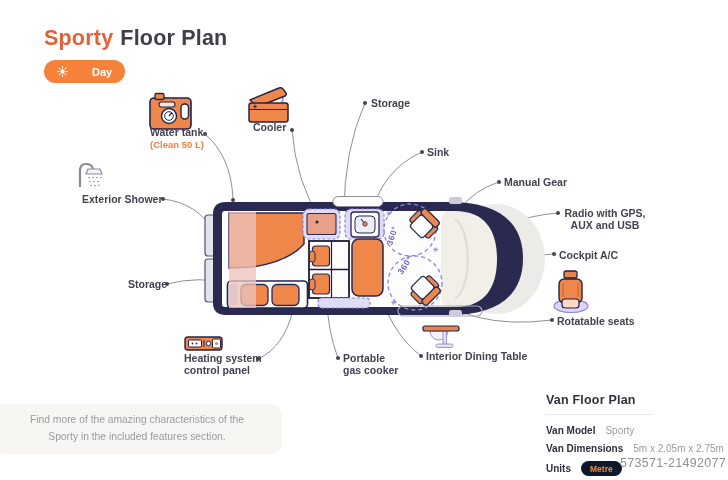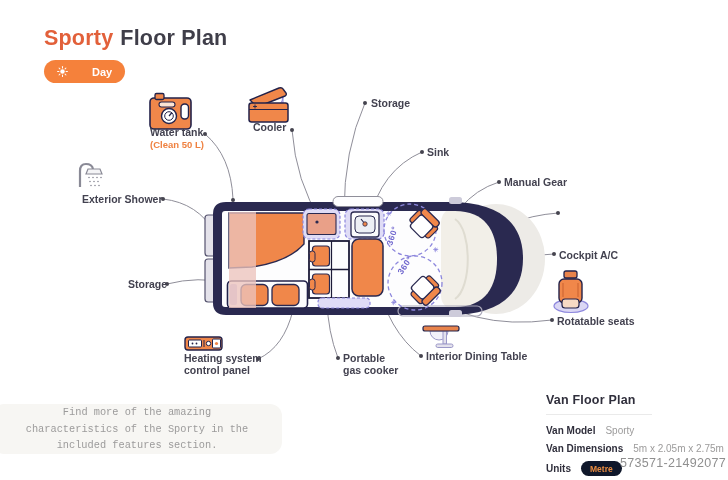--- a/index.html
+++ b/index.html
@@ -18,21 +18,21 @@
   .info{position:absolute;left:546px;top:393px;width:176px;}
   .info h2{margin:0 0 7px;font-size:12.5px;color:#302F3C;letter-spacing:.2px;font-weight:700;}
   .info .rule{height:1px;background:#EAEAEA;width:106px;margin-bottom:10px;}
   .irow{display:flex;align-items:center;margin-bottom:7px;font-size:10px;white-space:nowrap;}
   .irow .k{font-weight:700;color:#302F3C;margin-right:10px;}
   .irow .v{color:#9C9B9B;}
   .badge{background:#0f172a;color:#E88A3F;font-size:8.5px;font-weight:700;
          padding:2.5px 9px;border-radius:9px;border:none;font-family:inherit;cursor:pointer;}
   .note{position:absolute;left:-8px;top:404px;width:290px;height:50px;background:#F7F6F3;
         border-radius:12px;display:flex;align-items:center;justify-content:center;}
-  .note p{margin:0;width:246px;text-align:center;font-size:10.3px;line-height:1.62;color:#9C9B9B;font-family:Liberation Mono, monospace;}
+  .note p{margin:0;width:246px;text-align:center;font-size:10.3px;line-height:1.62;color:#9C9B9B;}
   .watermark{position:absolute;left:620px;top:456px;font-size:12.5px;color:#8F8F8F;letter-spacing:.3px;}
 </style>
 </head>
 <body>
 
 <div class="canvas">
 
   <div class="title">
     <span class="accent">Sporty</span><span>Floor Plan</span>
   </div>
@@ -229,20 +229,21 @@
   </svg>
 
   <div class="lbl" style="left:150px;top:126px;">
     <span>Water tank</span>
     <span class="sub">(Clean 50 L)</span>
   </div>
   <div class="lbl" style="left:253px;top:121px;">Cooler</div>
   <div class="lbl" style="left:371px;top:97px;">Storage</div>
   <div class="lbl" style="left:427px;top:146px;">Sink</div>
   <div class="lbl" style="left:504px;top:176px;">Manual Gear</div>
+  <div class="lbl center" style="left:562px;top:207px;width:86px;">Radio with GPS, AUX and USB</div>
   <div class="lbl" style="left:559px;top:249px;">Cockpit A/C</div>
   <div class="lbl" style="left:557px;top:315px;">Rotatable seats</div>
   <div class="lbl" style="left:426px;top:350px;">Interior Dining Table</div>
   <div class="lbl" style="left:184px;top:352px;width:84px;">Heating system control panel</div>
   <div class="lbl" style="left:343px;top:352px;width:60px;">Portable gas cooker</div>
   <div class="lbl" style="left:82px;top:193px;">Exterior Shower</div>
   <div class="lbl" style="left:128px;top:278px;">Storage</div>
 
   <div class="info">
     <h2>Van Floor Plan</h2>

